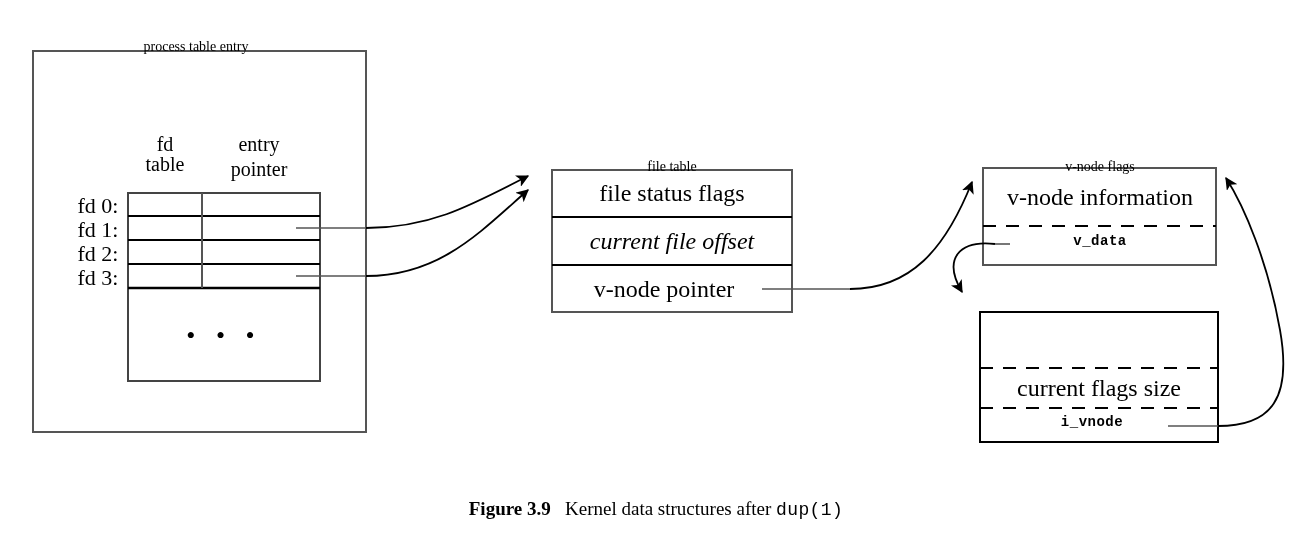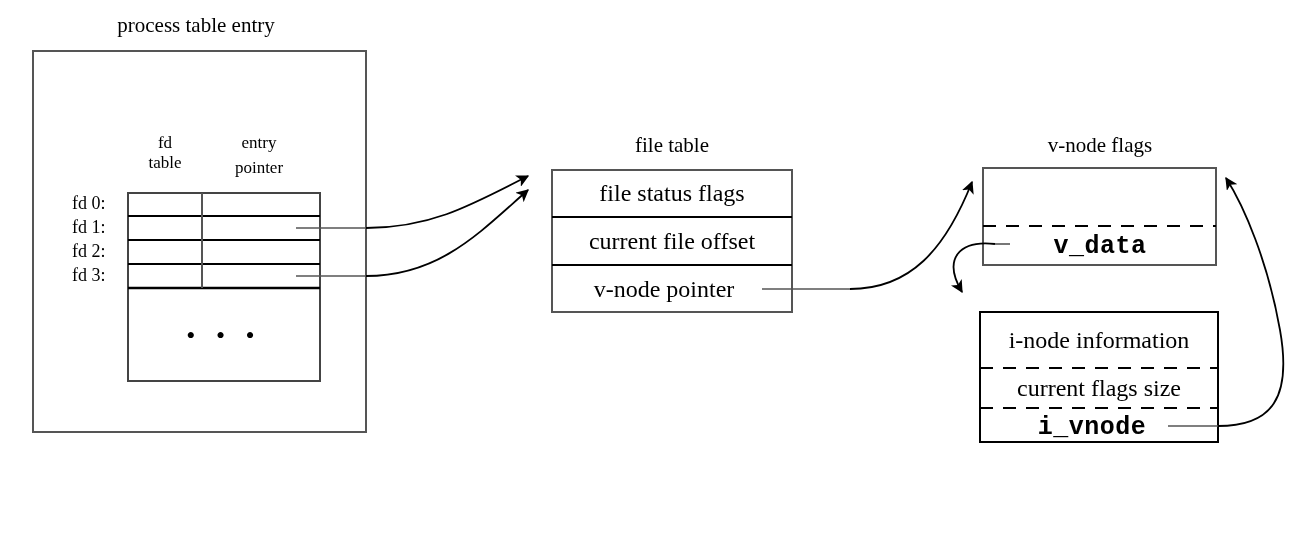--- a/index.html
+++ b/index.html
@@ -23,39 +23,40 @@
     height: 548px;
   }
   .lbl {
     position: absolute;
     font-family: "Liberation Serif", "DejaVu Serif", serif;
     color: #000000;
     white-space: nowrap;
     line-height: 1.05;
   }
   .title-lbl {
-    font-size: 21px;
+    font-size: 14px;
     text-align: left;
+    margin-top: 26px;
   }
   .colhdr {
-    font-size: 17px;
+    font-size: 20px;
     text-align: center;
     line-height: 1.0;
   }
   .fdlbl {
-    font-size: 18px;
-    text-align: left;
+    font-size: 22px;
+    text-align: center;
   }
   .cell-lbl {
     font-size: 24px;
     text-align: center;
   }
   .mono-lbl {
     font-family: "Liberation Mono", "DejaVu Sans Mono", monospace;
-    font-size: 25px;
+    font-size: 14px;
     font-weight: bold;
     letter-spacing: 0.5px;
     text-align: center;
   }
   .caption {
     position: absolute;
     left: 0;
     top: 498px;
     width: 1312px;
     text-align: center;
@@ -130,24 +131,27 @@
 
   <div class="lbl fdlbl" style="left:72px; top:194px; width:52px;">fd 0:</div>
   <div class="lbl fdlbl" style="left:72px; top:218px; width:52px;">fd 1:</div>
   <div class="lbl fdlbl" style="left:72px; top:242px; width:52px;">fd 2:</div>
   <div class="lbl fdlbl" style="left:72px; top:266px; width:52px;">fd 3:</div>
 
   <div class="lbl ctr" style="left:224px; top:322px; font-size:26px; letter-spacing:7px;">• • •</div>
 
   <div class="lbl title-lbl ctr" style="left:672px; top:134px;">file table</div>
   <div class="lbl cell-lbl ctr" style="left:672px; top:181px;">file status flags</div>
-  <div class="lbl cell-lbl ctr" style="left:672px; top:229px;">current file offset</div>
+  <div class="lbl cell-lbl ctr" style="left:672px; top:229px;font-style:italic;">current file offset</div>
   <div class="lbl cell-lbl ctr" style="left:664px; top:277px;">v-node pointer</div>
 
   <div class="lbl title-lbl ctr" style="left:1100px; top:134px;">v-node flags</div>
+  <div class="lbl cell-lbl ctr" style="left:1100px; top:185px;">v-node information</div>
   <div class="lbl mono-lbl ctr" style="left:1100px; top:234px;">v_data</div>
 
-  <div class="lbl cell-lbl ctr" style="left:1099px; top:328px;">i-node information</div>
   <div class="lbl cell-lbl ctr" style="left:1099px; top:376px;">current flags size</div>
   <div class="lbl mono-lbl ctr" style="left:1092px; top:415px;">i_vnode</div>
 
+  <div class="caption">
+    <b>Figure 3.9</b><span>&nbsp;&nbsp;&nbsp;</span><span>Kernel data structures after</span><span>&nbsp;</span><span class="mono">dup(1)</span>
+  </div>
 
 </div>
 
 </body></html>

